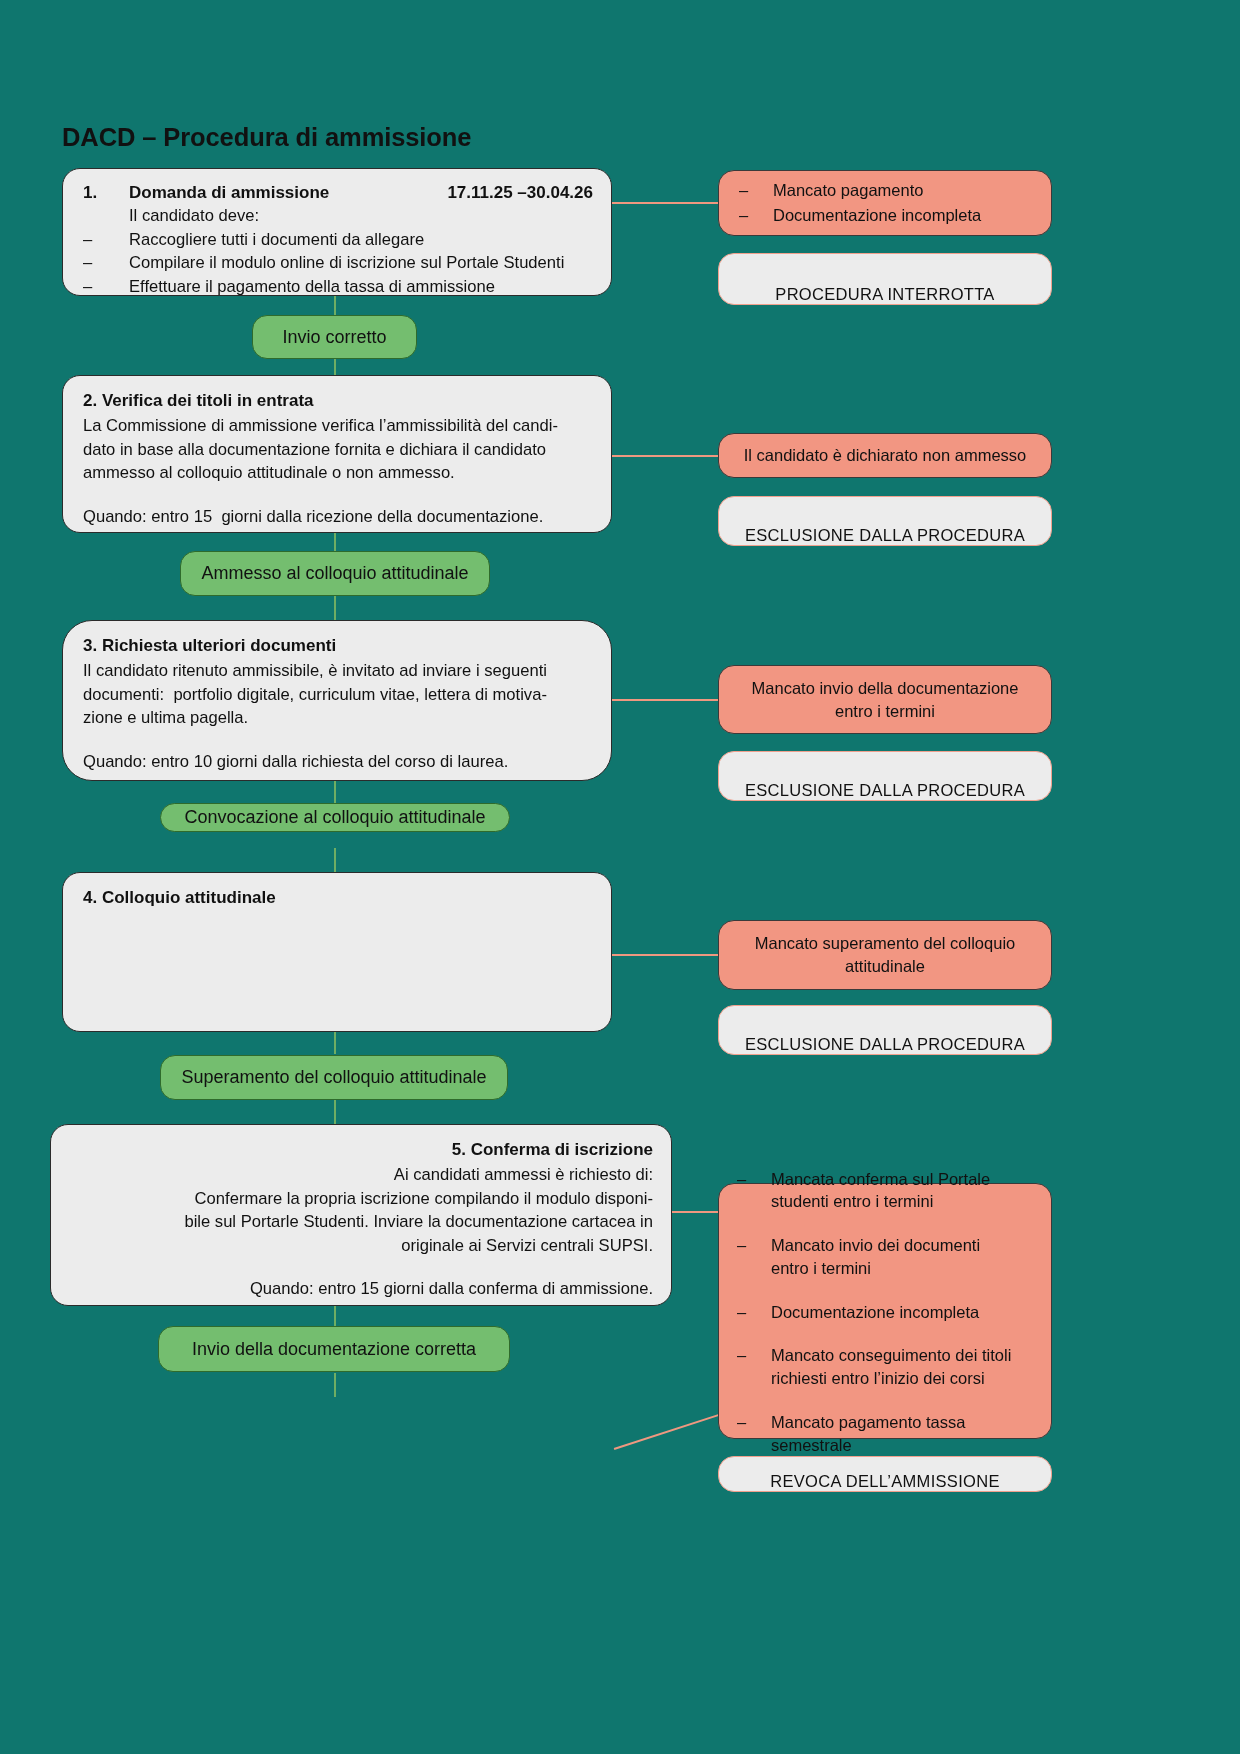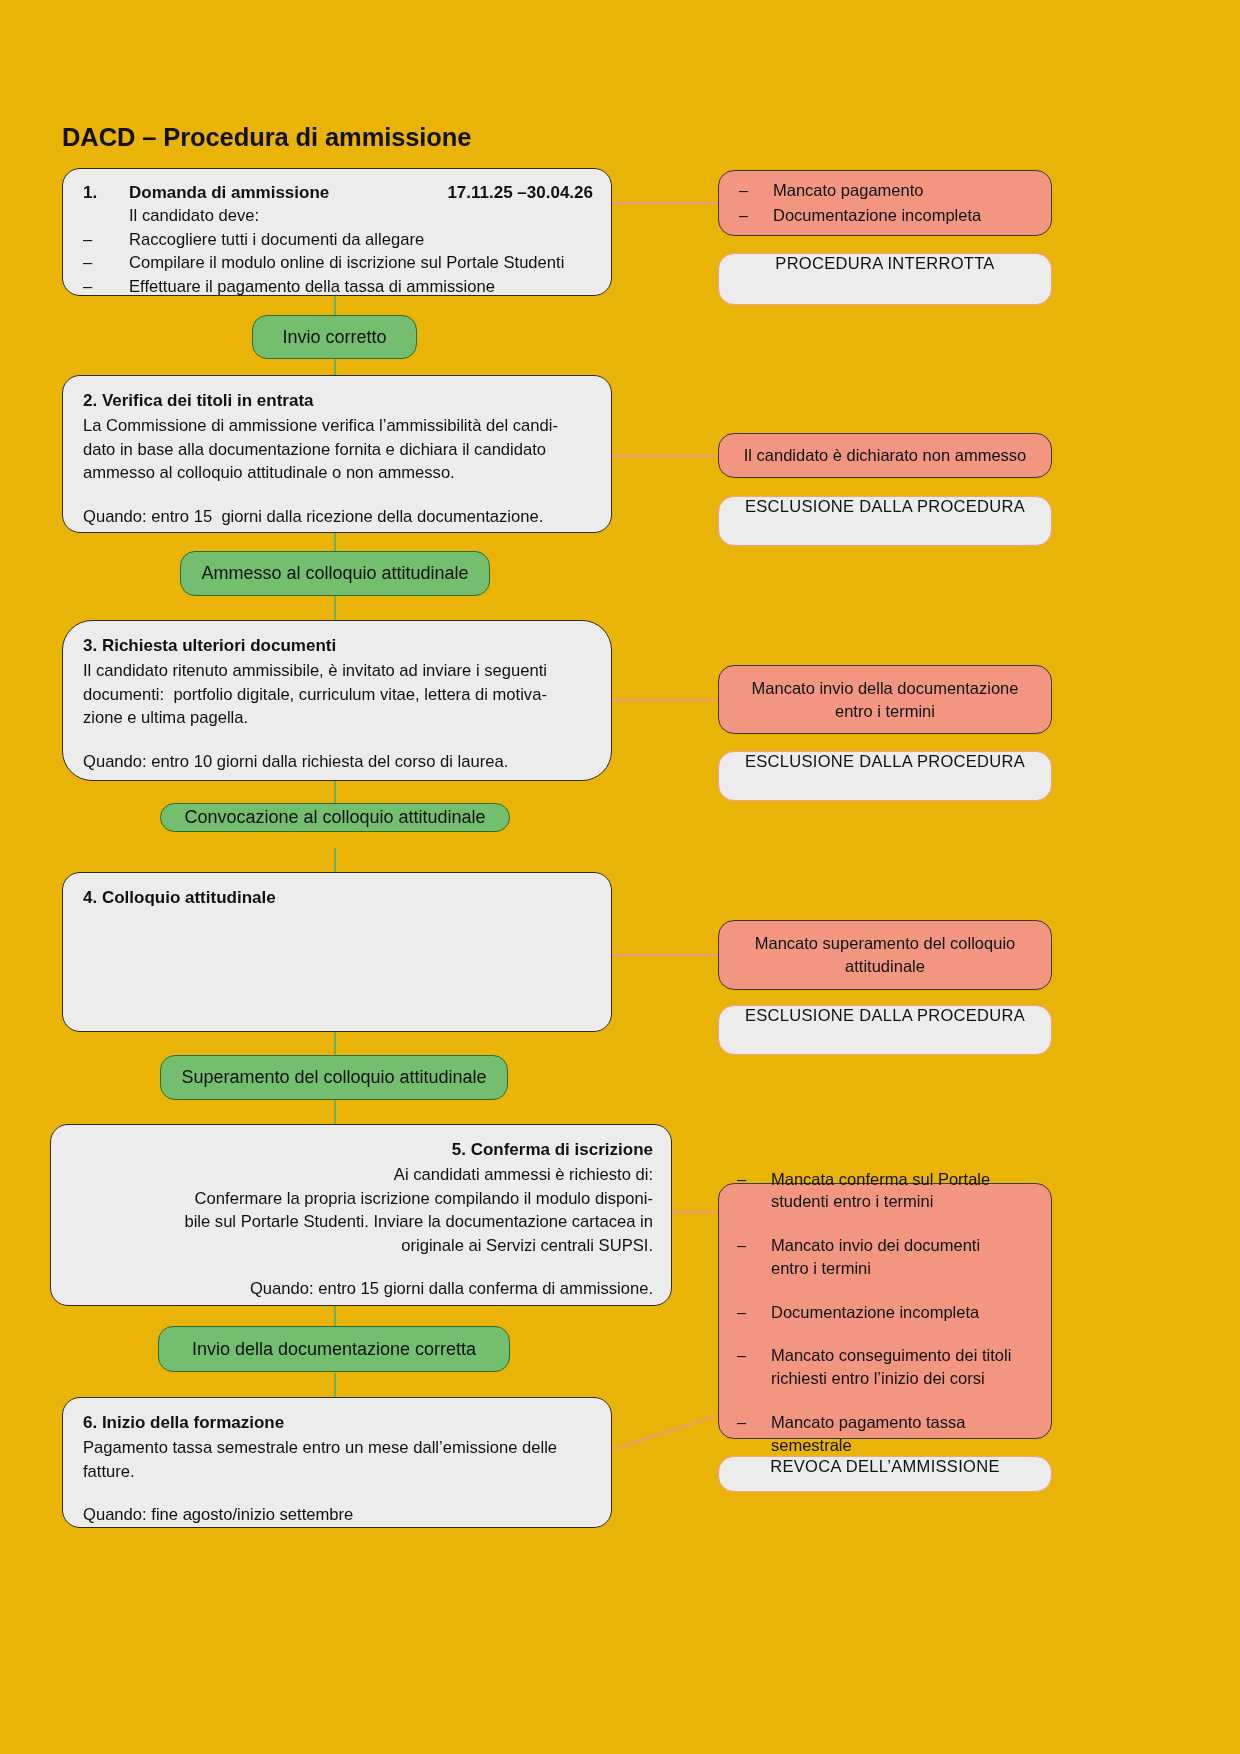--- a/index.html
+++ b/index.html
@@ -8,21 +8,21 @@
     height: 1754px;
     background: #ececec;
     font-family: "Liberation Sans", sans-serif;
     color: #111;
     overflow: hidden;
   }
   #page {
     position: relative;
     width: 1240px;
     height: 1754px;
-    background: #eab308;
+    background: #0f766e;
   }
 
   
   .title-block {
     position: absolute;
     left: 62px;
     top: 54px;
     font-size: 25.5px;
     font-weight: bold;
     line-height: 1.32;
@@ -61,21 +61,21 @@
     display: flex;
     flex-direction: column;
     justify-content: center;
   }
   .red-box.centered { align-items: center; text-align: center; }
   .outline-box {
     background: #ececec;
     border: 1.6px solid #f0a08d;
     border-radius: 16px;
     display: flex;
-    align-items: flex-start;
+    align-items: flex-end;
     justify-content: center;
     text-align: center;
     font-size: 16.5px;
     letter-spacing: 0.3px;
     color: #111;
   }
 
   
   .step-head {
     font-size: 17px;
@@ -239,26 +239,20 @@
 Confermare la propria iscrizione compilando il modulo disponi-
 bile sul Portarle Studenti. Inviare la documentazione cartacea in
 originale ai Servizi centrali SUPSI.</div>
     <div class="when-line">Quando: entro 15 giorni dalla conferma di ammissione.</div>
   </div>
 
   <div class="node green-pill" style="left:158px; top:1326px; width:352px; height:46px;">
     <span>Invio della documentazione corretta</span>
   </div>
 
-  <div class="node step-box" style="left:62px; top:1397px; width:550px; height:131px;">
-    <div class="step-head">6. Inizio della formazione</div>
-    <div class="step-body">Pagamento tassa semestrale entro un mese dall’emissione delle
-fatture.</div>
-    <div class="when-line">Quando: fine agosto/inizio settembre</div>
-  </div>
 
   <div class="node red-box" style="left:718px; top:170px; width:334px; height:66px;">
     <div class="rb-bullet">
       <div class="rb-dash">–</div>
       <div class="rb-text">Mancato pagamento</div>
     </div>
     <div class="rb-bullet" style="margin-top:2px;">
       <div class="rb-dash">–</div>
       <div class="rb-text">Documentazione incompleta</div>
     </div>

